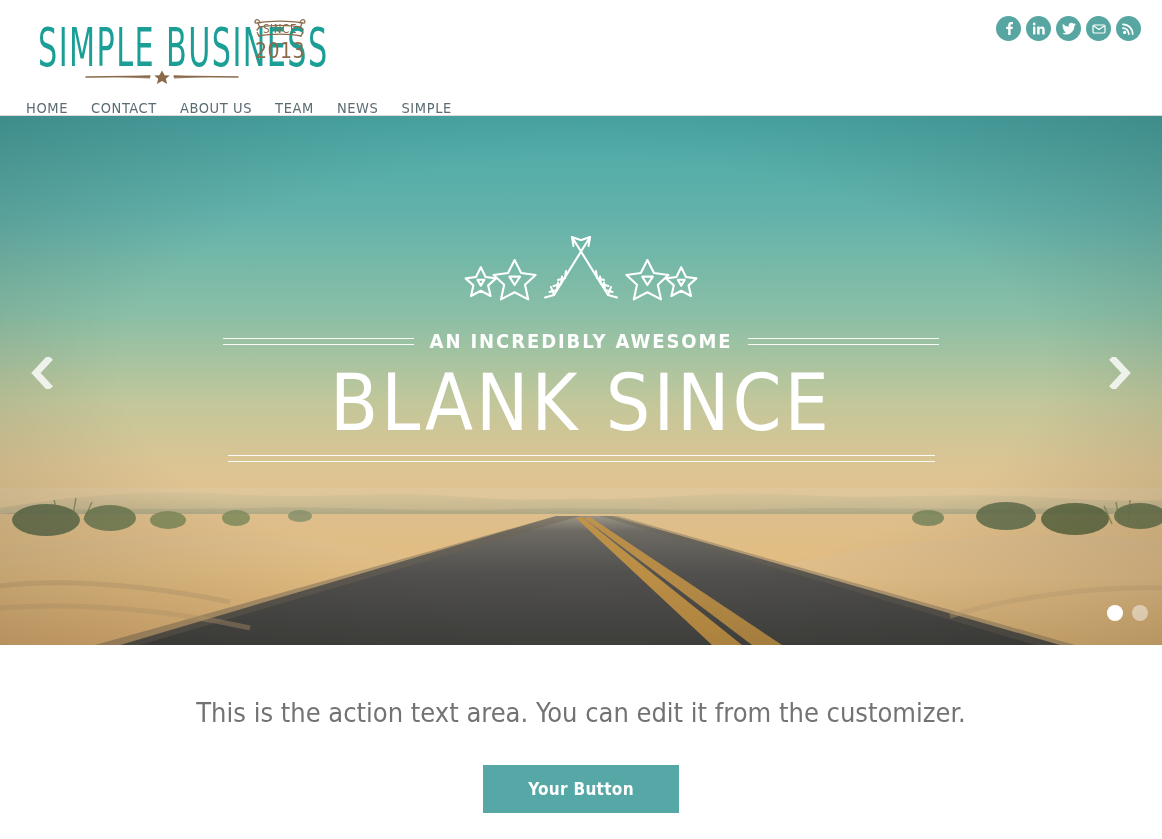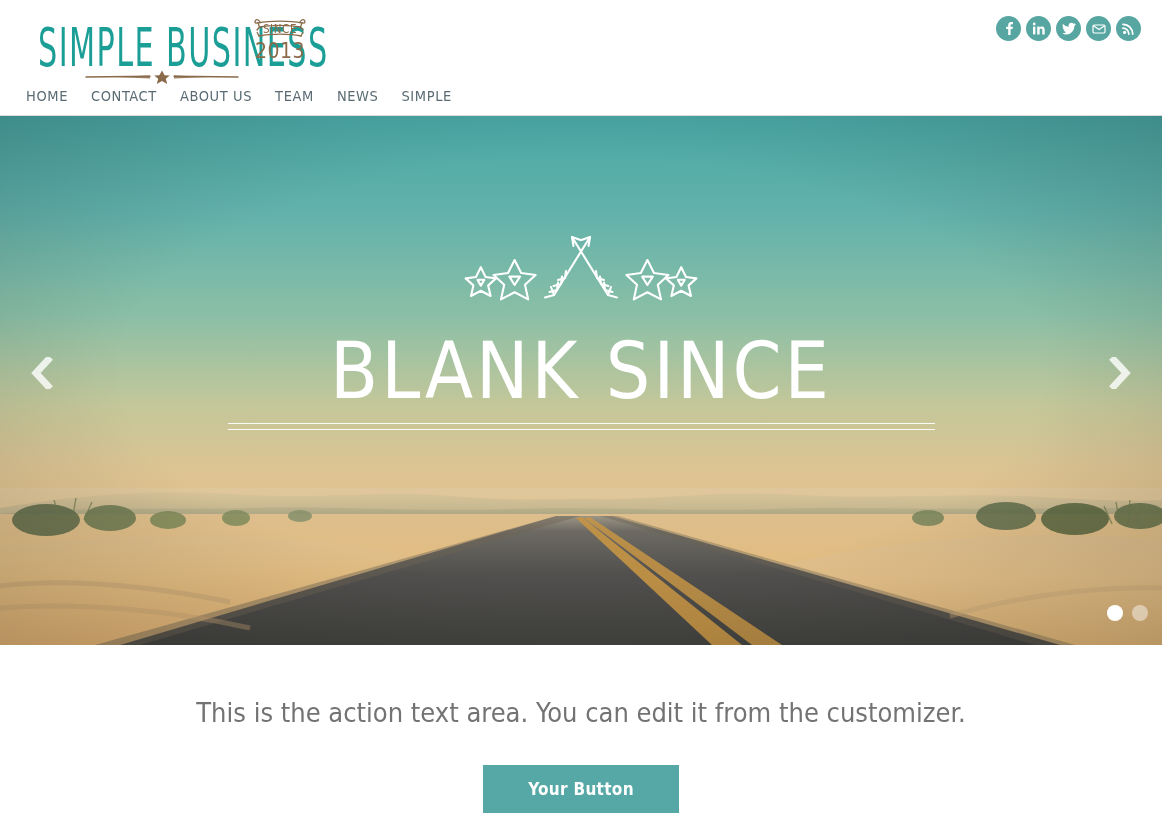--- a/index.html
+++ b/index.html
@@ -61,21 +61,21 @@
     background: #57a6a1;
     display: flex;
     align-items: center;
     justify-content: center;
     cursor: pointer;
   }
   .social-icon svg { display: block; }
 
   .main-nav {
     position: absolute;
-    left: 26px; top: 88px;
+    left: 26px; top: 100px;
     display: flex;
     align-items: center;
     gap: 23px;
   }
   .nav-item {
     font-family: "DejaVu Sans Condensed", "Liberation Sans Narrow", "Liberation Sans", sans-serif;
     font-size: 14.5px;
     letter-spacing: 0.6px;
     color: #5a6b73;
     text-decoration: none;
@@ -433,20 +433,25 @@
 
           <path d="M190.8 50 L197.4 37 L204 50 L218.4 52 L207.8 61.8 L211 76.4 L197.4 69.2 L183.8 76.4 L187 61.8 L176.4 52 Z"></path>
           <path d="M192.2 53.6 L202.8 53.6 L197.4 62 Z"></path>
 
           <path d="M226.4 54 L231.2 44.2 L236 54 L246.4 55.4 L238.6 62.4 L241 73 L231.2 67.8 L221.4 73 L223.8 62.4 L216 55.4 Z"></path>
           <path d="M227.8 56.8 L234.8 56.8 L231.2 62.6 Z"></path>
         </g>
       </svg>
     </div>
 
+    <div class="hero-kicker-row">
+      <span class="kicker-rule"></span>
+      <span class="hero-kicker">AN INCREDIBLY AWESOME</span>
+      <span class="kicker-rule"></span>
+    </div>
 
     <h1 class="hero-title">BLANK SINCE</h1>
 
     <div class="hero-underline"></div>
   </div>
 
   <div class="carousel-dots">
     <span class="dot active"></span>
     <span class="dot"></span>
   </div>

